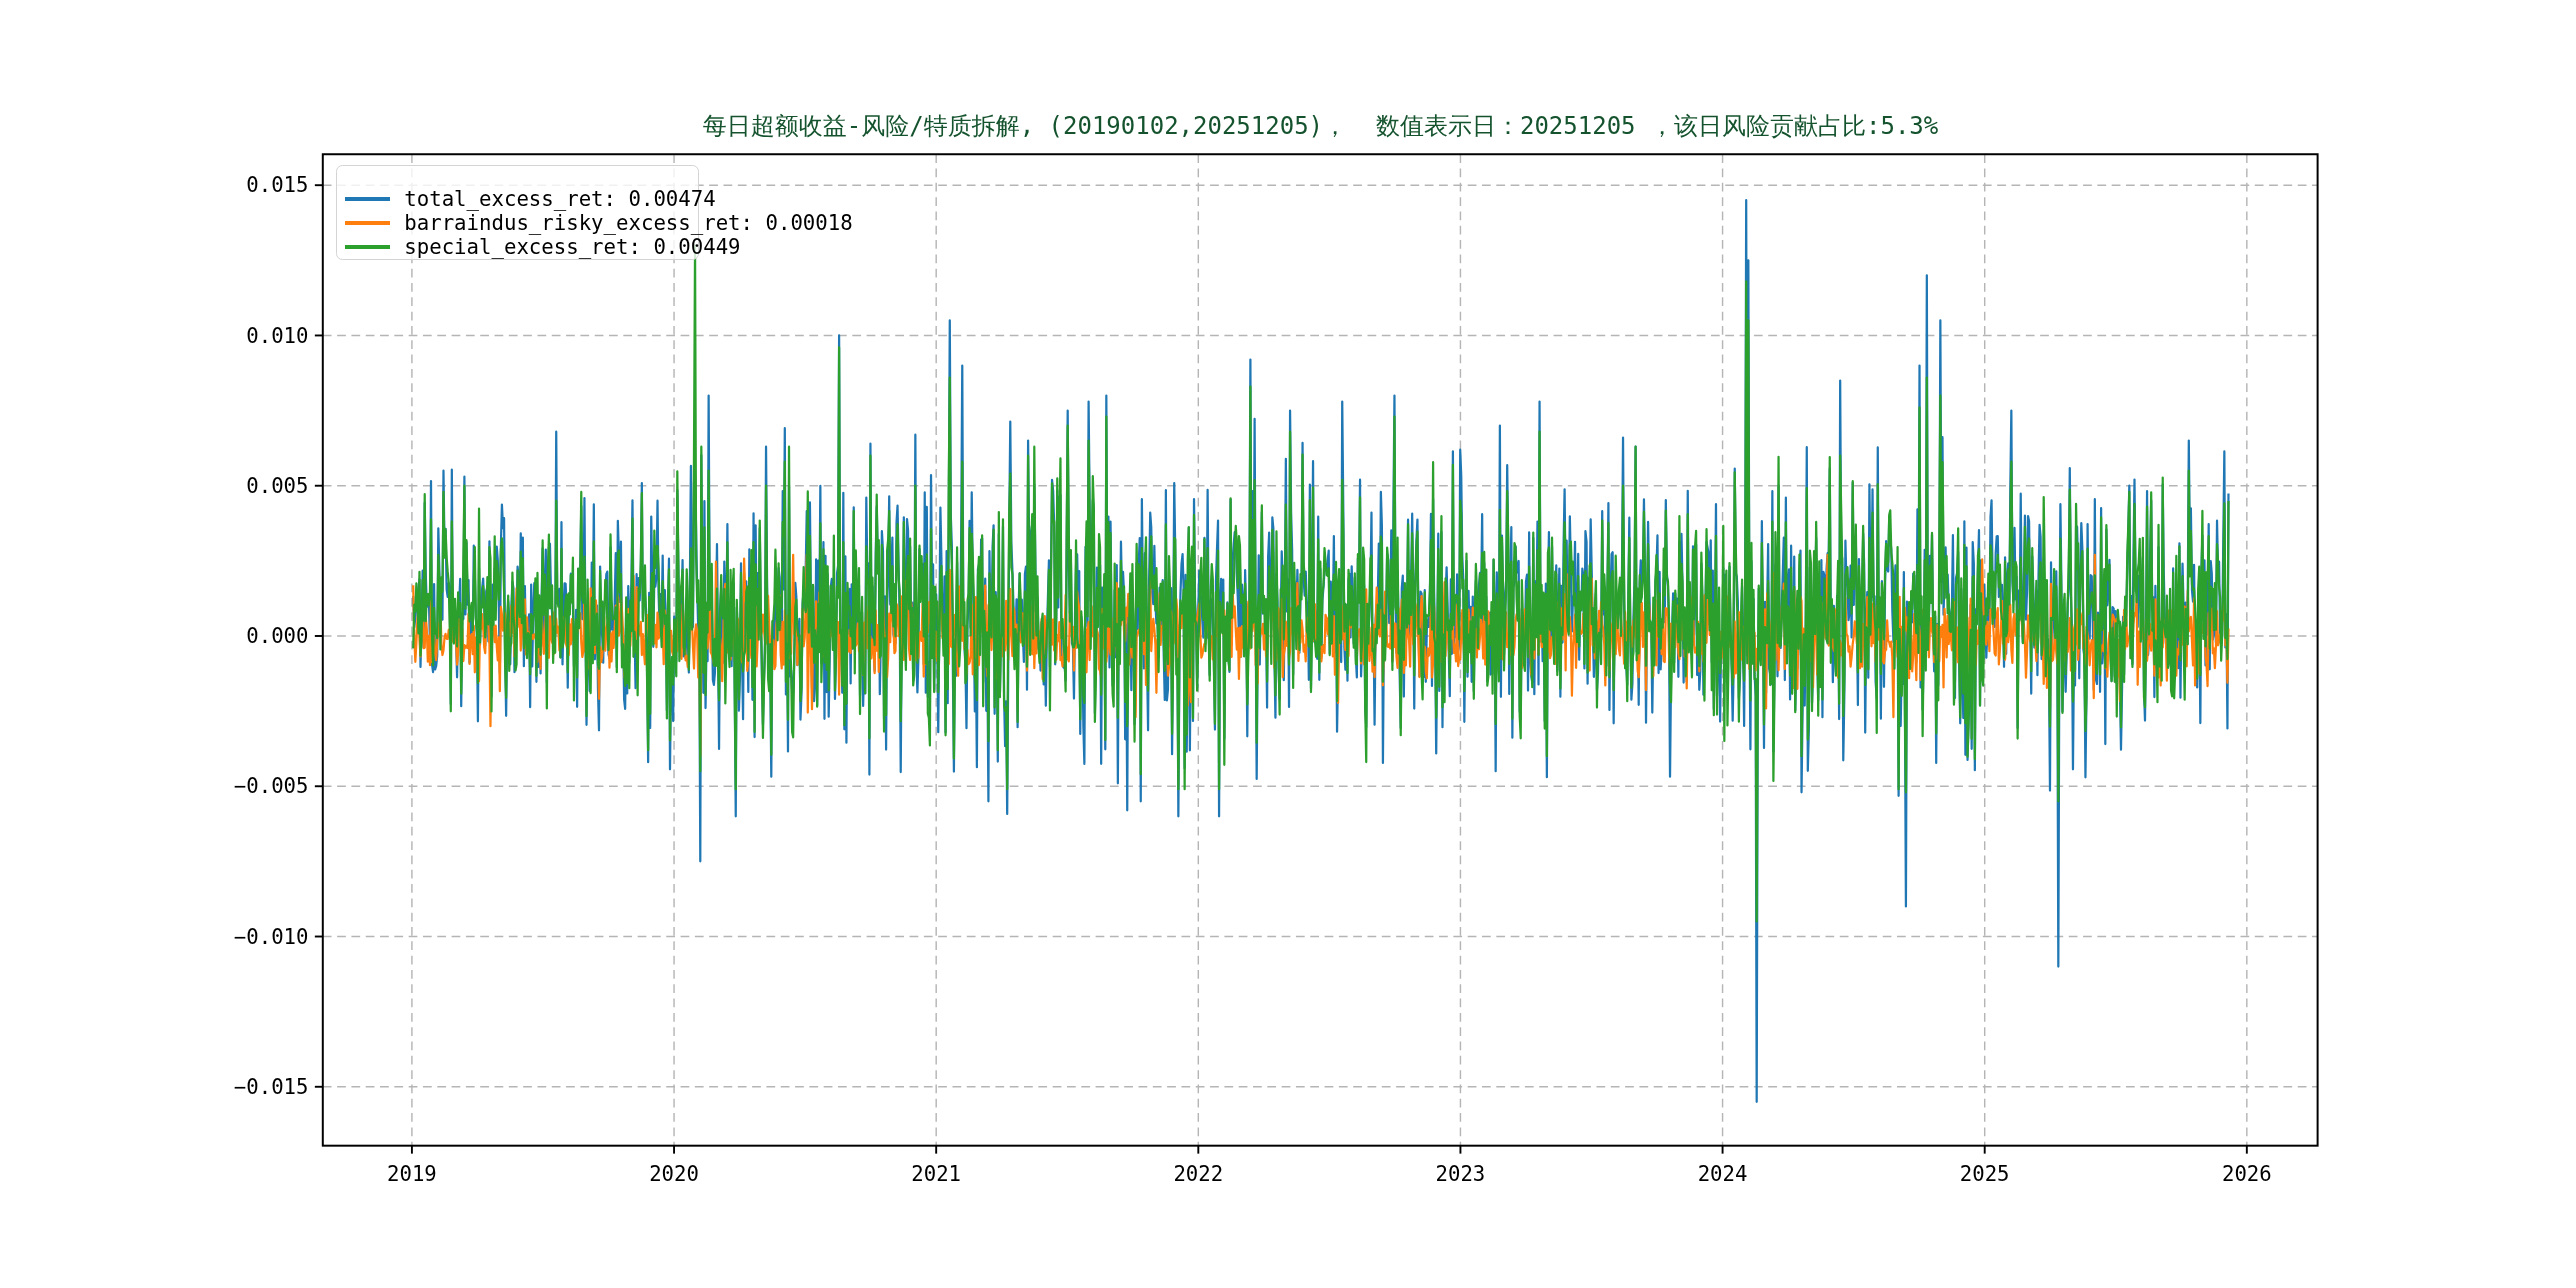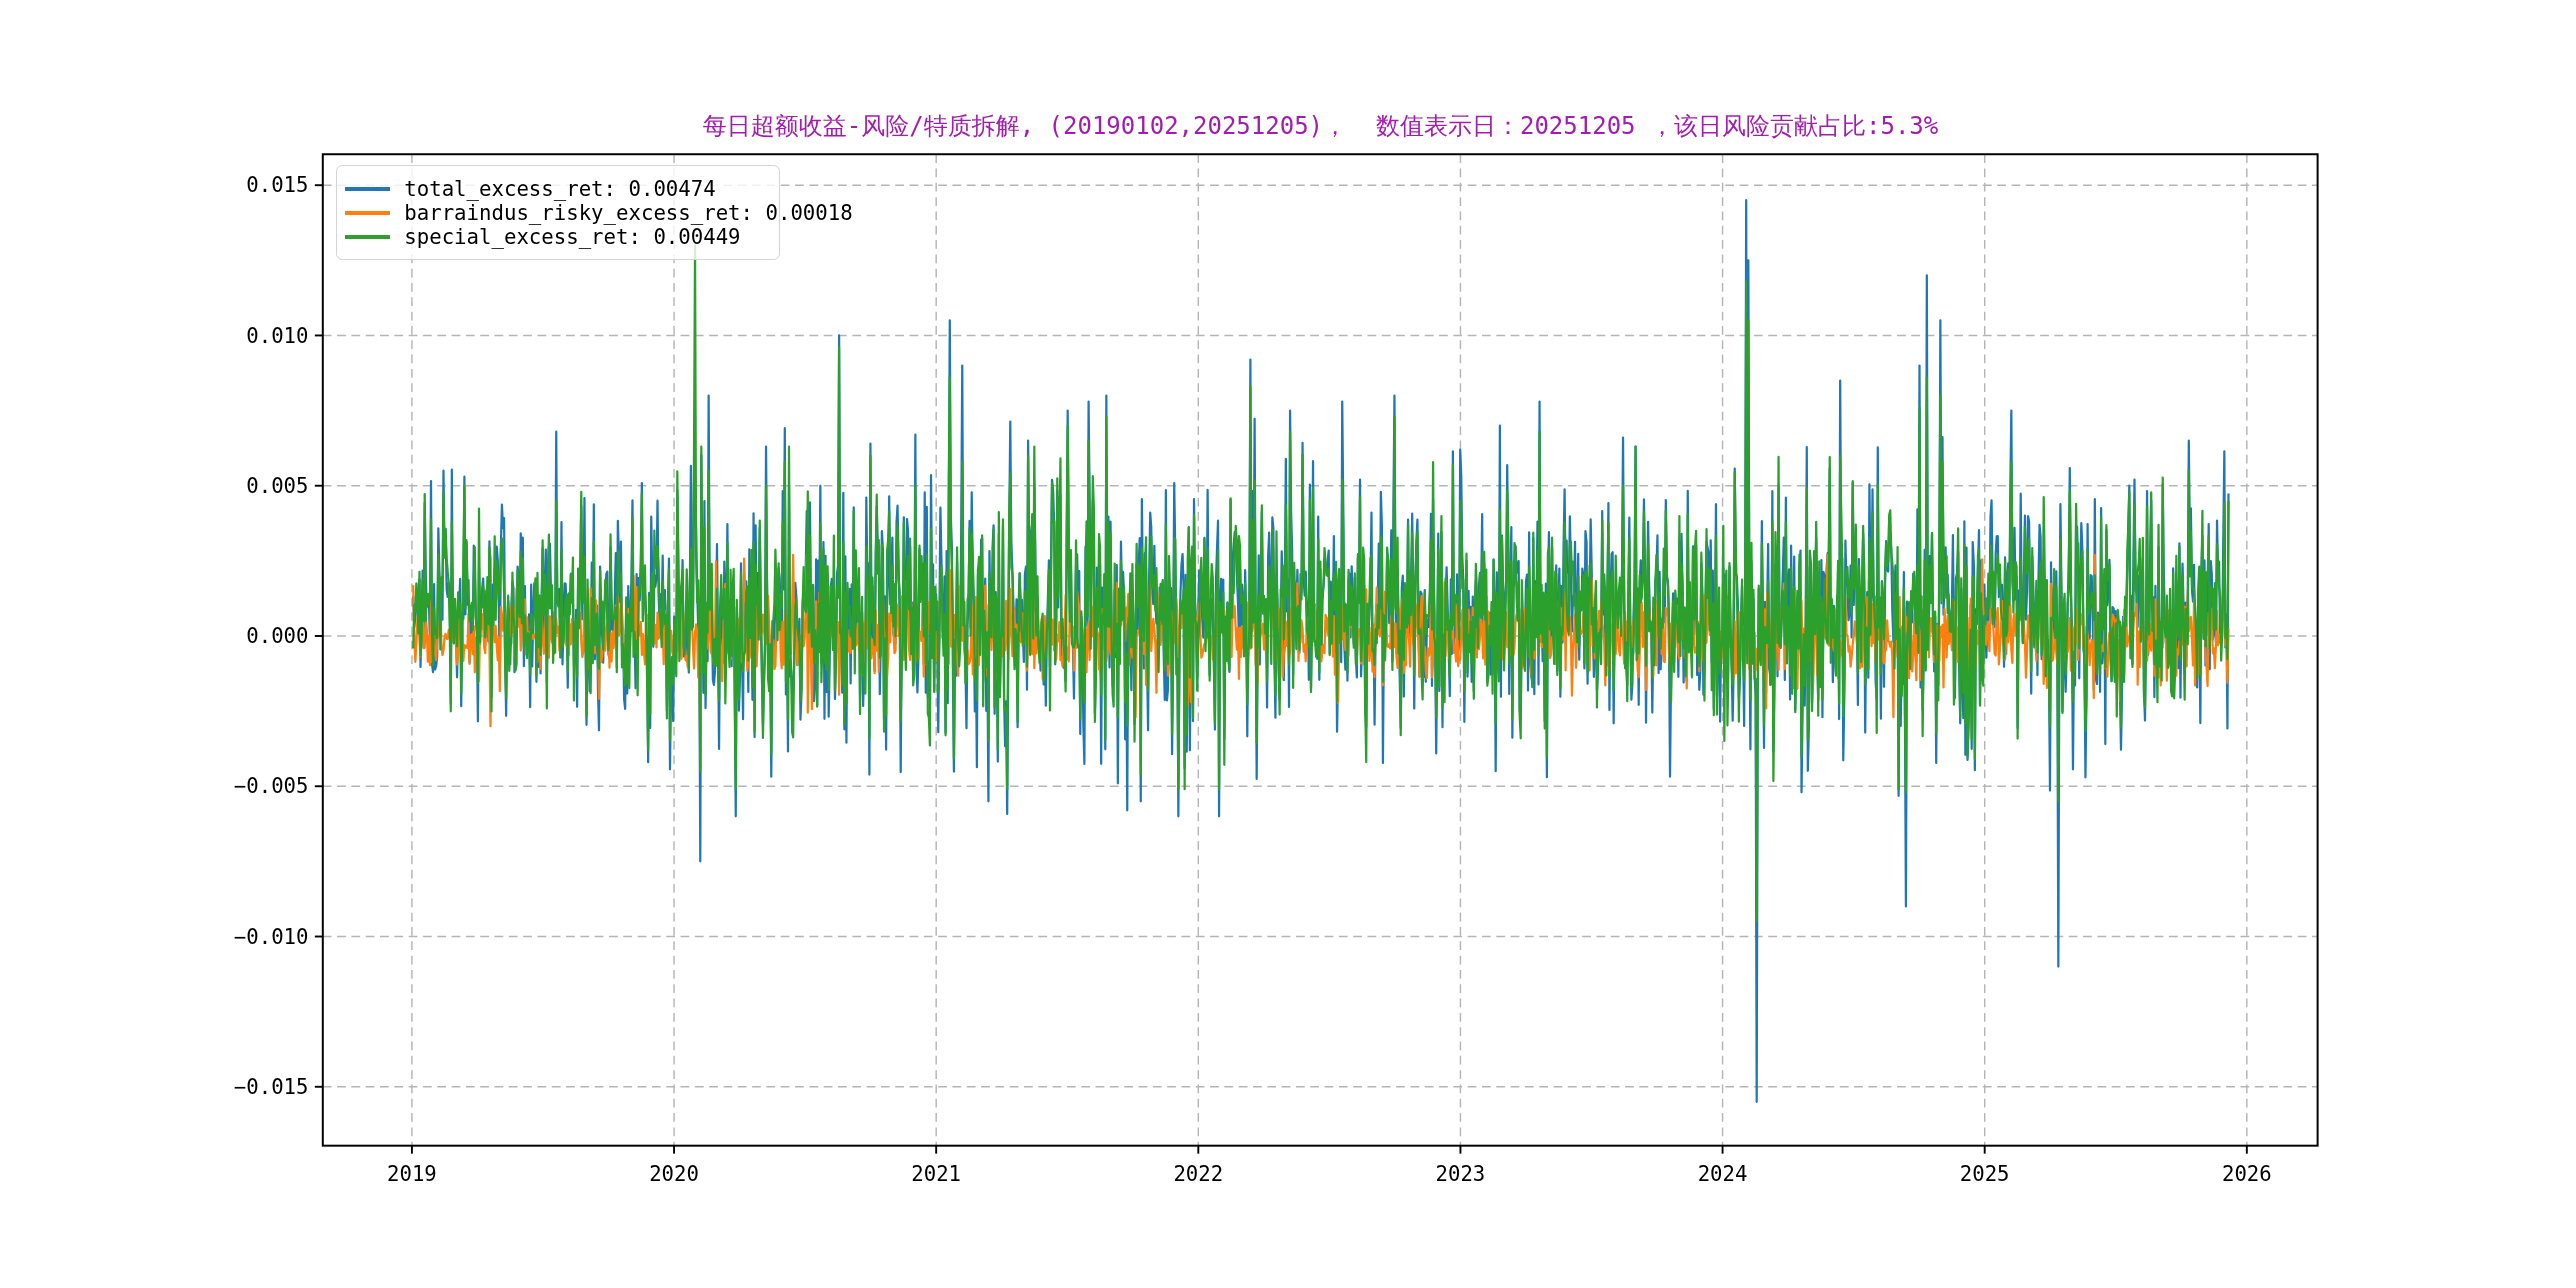--- a/index.html
+++ b/index.html
@@ -1,30 +1,30 @@
 <!DOCTYPE html>
 <html style="font-size:12.7px"><head>
 <meta charset="utf-8">
 <style>
   html,body{margin:0;padding:0;background:#ffffff;}
   body{width:2576px;height:1288px;overflow:hidden;font-family:"DejaVu Sans Mono","Liberation Mono",monospace;}
   .figure{position:relative;width:2576px;height:1288px;background:#ffffff;}
   .chart-title{
     position:absolute;left:323px;top:110px;width:1995px;
-    text-align:center;font-size:24px;color:#a21caf;white-space:pre;
+    text-align:center;font-size:24px;color:#14532d;white-space:pre;
     font-family:"DejaVu Sans Mono","Liberation Mono",monospace;
   }
   svg.plot{position:absolute;left:0;top:0;}
   .legend{
-    position:absolute;left:336px;top:165px;width:444px;height:95px;
+    position:absolute;left:336px;top:165px;width:363px;height:95px;
     background:rgba(255,255,255,0.8);
     border:1.6px solid #d4d4d4;border-radius:6.4px;
     box-sizing:border-box;
     display:flex;flex-direction:column;justify-content:space-around;
-    padding:11px 8px;
+    padding:21px 8px;
   }
   .legend-item{display:flex;align-items:center;gap:14.3px;height:27px;}
   .legend-swatch{display:inline-block;width:45px;height:3.2px;flex:0 0 45px;}
   .legend-label{font-size:20.7px;color:#000000;white-space:pre;}
 </style>
 </head>
 <body>
 
 <div class="figure">
   <div class="chart-title">每日超额收益-风险/特质拆解, (20190102,20251205)，  数值表示日：20251205 ，该日风险贡献占比:5.3%</div>

